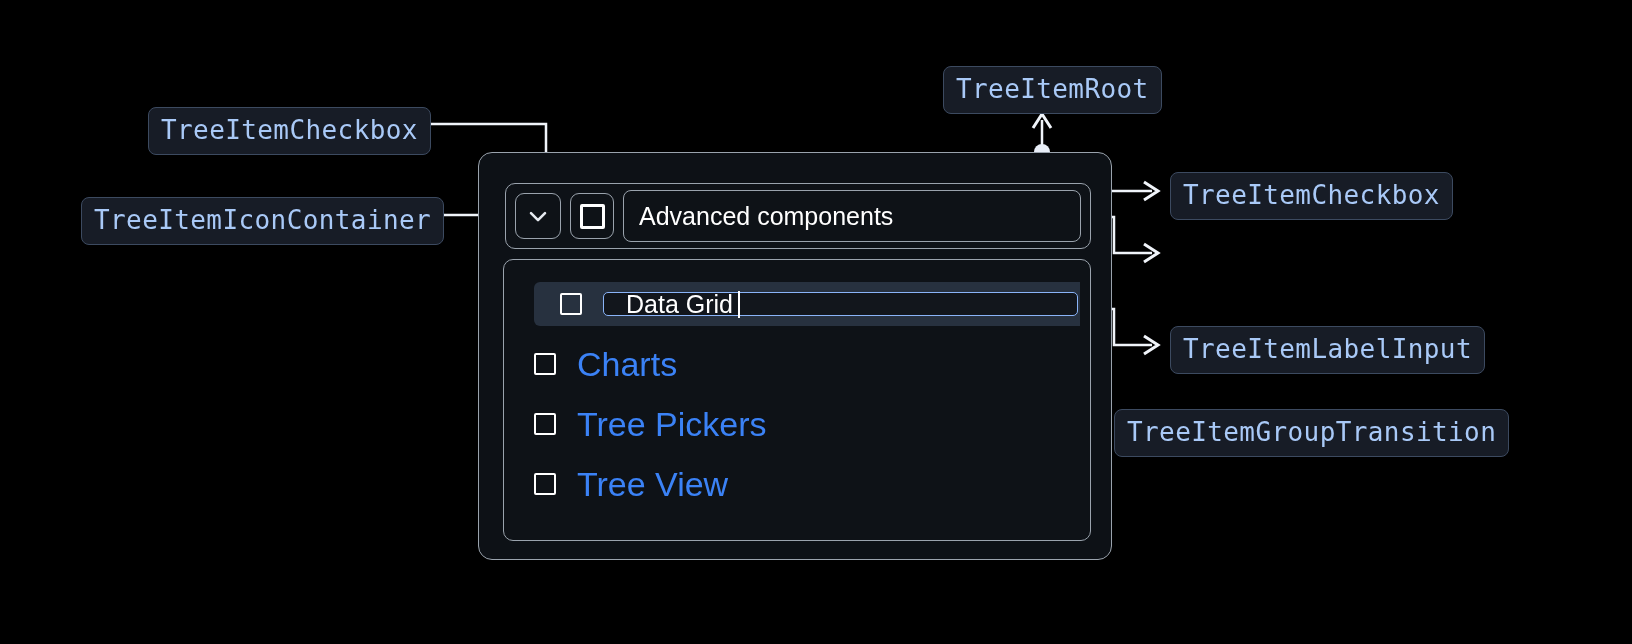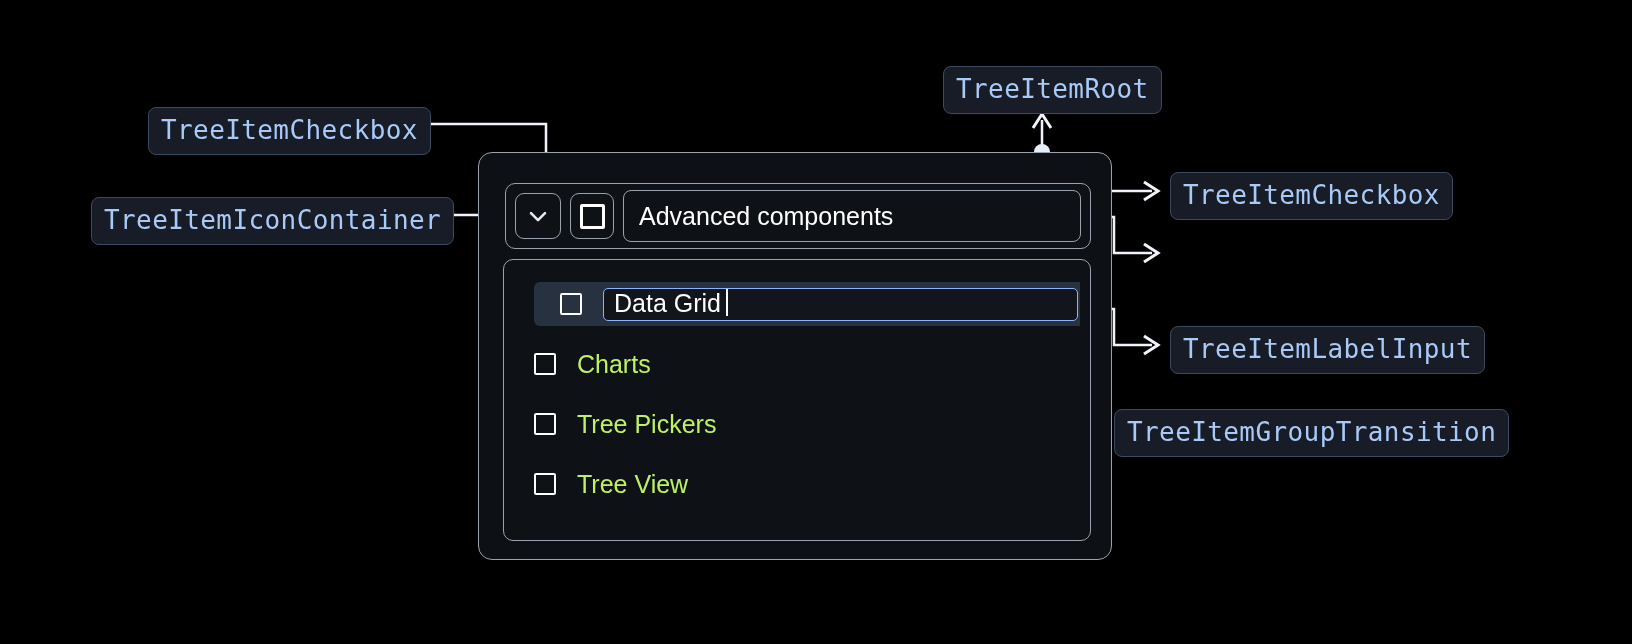--- a/index.html
+++ b/index.html
@@ -141,34 +141,34 @@
 
   .cb-sm {
     width: 22px; height: 22px;
     border: 2px solid #ffffff;
     border-radius: 2px;
     background: transparent;
     flex: 0 0 auto;
   }
 
   .item-text {
-    color: #bef264;
-    font-size: 25px;
+    color: #3b82f6;
+    font-size: 34px;
     line-height: 1;
   }
 
   .label-input {
     flex: 1 1 auto;
-    height: 33px;
+    height: 24px;
     background: #12161c;
     border: 1px solid #8ab4f8;
     border-radius: 5px;
     display: flex;
-    align-items: flex-start;
-    padding-left: 10px;
+    align-items: center;
+    padding-left: 22px;
     margin-right: 2px;
     color: #ffffff;
     font-size: 25px;
     font-family: "Liberation Sans", sans-serif;
   }
   .caret {
     display: inline-block;
     width: 2px;
     height: 27px;
     background: #ffffff;
@@ -262,21 +262,21 @@
         <span class="item-text">Tree View</span>
       </div>
 
     </div>
   </div>
 
   <div class="chip" style="left:148px; top:107px">
     <span>TreeItemCheckbox</span>
   </div>
 
-  <div class="chip" style="left:91px; top:197px">
+  <div class="chip" style="left:81px; top:197px">
     <span>TreeItemIconContainer</span>
   </div>
 
   <div class="chip" style="left:943px; top:66px">
     <span>TreeItemRoot</span>
   </div>
 
   <div class="chip" style="left:1170px; top:172px">
     <span>TreeItemCheckbox</span>
   </div>

